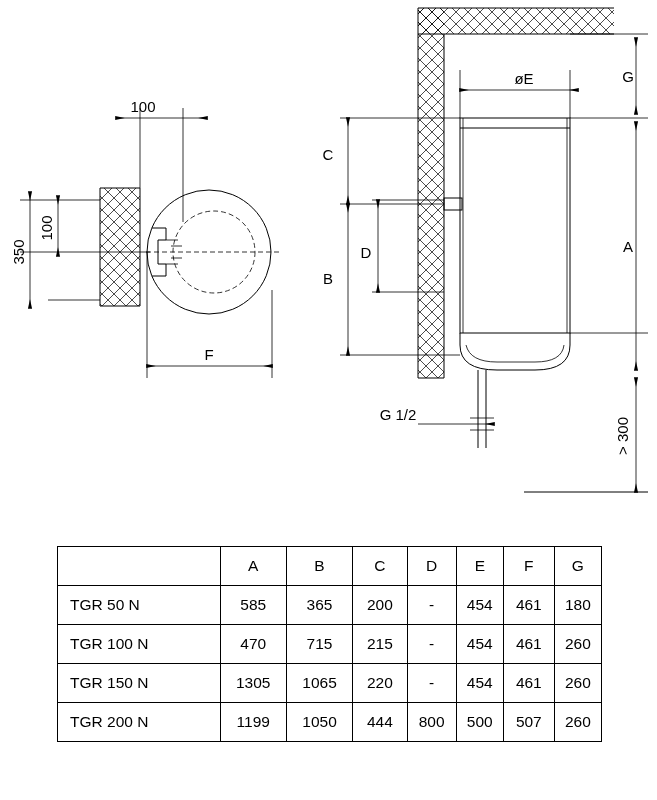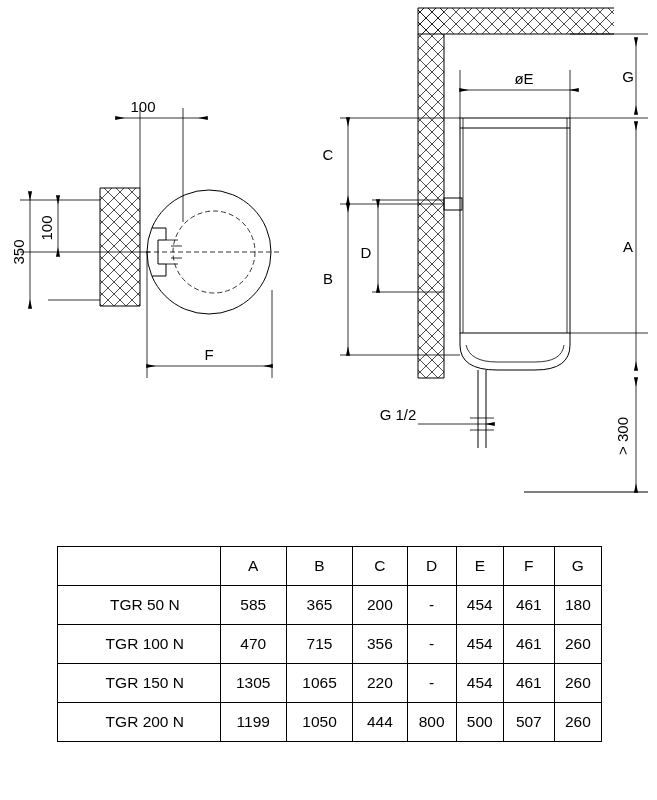--- a/index.html
+++ b/index.html
@@ -45,21 +45,21 @@
     font-size: 15.5px;
   }
   #spec-table td, #spec-table th {
     border: 1px solid #000;
     height: 38px;
     text-align: center;
     font-weight: normal;
     padding: 0;
   }
   #spec-table td.model {
-    text-align: center;
+    text-align: left;
     padding-left: 12px;
     width: 160px;
   }
   #spec-table th.blank { border-top: 1px solid #000; }
   #spec-table .colA { width: 68px; }
   #spec-table .colB { width: 68px; }
   #spec-table .colC { width: 56px; }
   #spec-table .colD { width: 50px; }
   #spec-table .colE { width: 48px; }
   #spec-table .colF { width: 52px; }
@@ -205,21 +205,21 @@
         <td>200</td>
         <td>-</td>
         <td>454</td>
         <td>461</td>
         <td>180</td>
       </tr>
       <tr>
         <td class="model">TGR 100 N</td>
         <td>470</td>
         <td>715</td>
-        <td>356</td>
+        <td>215</td>
         <td>-</td>
         <td>454</td>
         <td>461</td>
         <td>260</td>
       </tr>
       <tr>
         <td class="model">TGR 150 N</td>
         <td>1305</td>
         <td>1065</td>
         <td>220</td>

